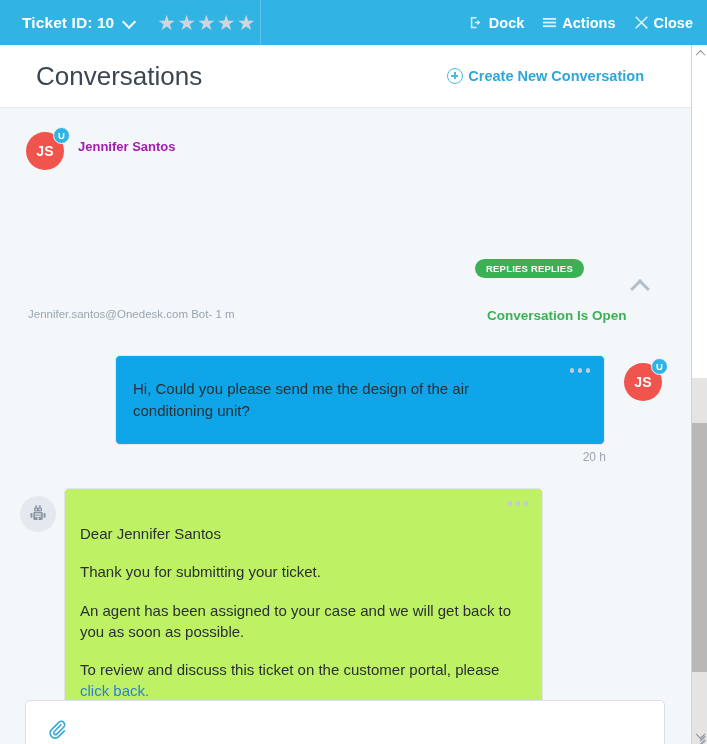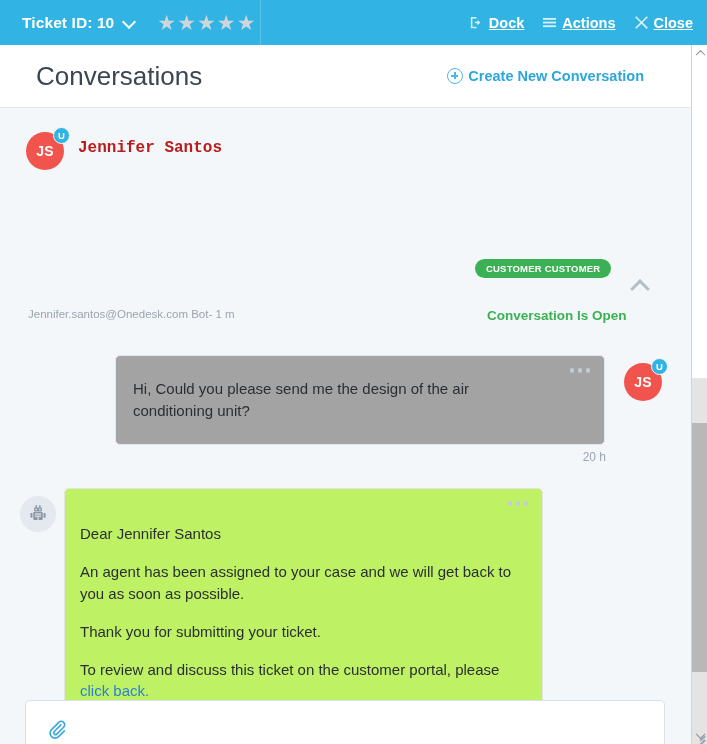--- a/index.html
+++ b/index.html
@@ -85,21 +85,20 @@
   }
   .tb-action {
     display: flex;
     align-items: center;
     gap: 5px;
     font-size: 14.5px;
     font-weight: bold;
     color: #ffffff;
     cursor: pointer;
     white-space: nowrap;
-    text-decoration: underline;
   }
   .tb-ico { display: inline-block; opacity: .82; line-height: 0; }
 
   
   .conv-header {
     position: absolute;
     top: 45px; left: 0;
     width: 691px;
     height: 63px;
     background: #ffffff;
@@ -181,25 +180,24 @@
     color: #ffffff;
     font-size: 9.5px;
     font-weight: bold;
     display: flex;
     align-items: center;
     justify-content: center;
   }
   .conv-name {
     position: absolute;
     left: 78px; top: 19px;
-    font-size: 16px;
-    font-weight: bold;
-    color: #b91c1c;
-    white-space: nowrap;
-    font-family: Liberation Mono, monospace;
+    font-size: 13px;
+    font-weight: bold;
+    color: #a21caf;
+    white-space: nowrap;
   }
   .conv-email {
     position: absolute;
     left: 28px; top: 188px;
     font-size: 11.5px;
     color: #9aa5b1;
     white-space: nowrap;
   }
   .badge-replies {
     position: absolute;
@@ -240,21 +238,21 @@
 
   
   .msg-row { position: absolute; }
 
   
   .msg-customer { left: 0; top: 235px; width: 691px; }
   .bubble-white {
     position: absolute;
     left: 115px; top: 0;
     width: 490px;
-    background: #a3a3a3;
+    background: #0ea5e9;
     border: 1px solid #e2e8ee;
     border-radius: 5px;
     padding: 22px 60px 22px 17px;
     min-height: 68px;
   }
   .bubble-white .txt {
     font-size: 15px;
     color: #2b2f33;
     line-height: 1.45;
   }
@@ -466,21 +464,21 @@
 
     <div class="conv-meta">
       <div class="avatar-wrap">
         <div class="avatar">JS</div>
         <div class="ubadge">U</div>
       </div>
       <div class="conv-name">Jennifer Santos</div>
     </div>
 
     <div class="conv-email">Jennifer.santos@Onedesk.com Bot- 1 m</div>
-    <div class="badge-replies">CUSTOMER CUSTOMER</div>
+    <div class="badge-replies">REPLIES REPLIES</div>
     <div class="conv-status">Conversation Is Open</div>
     <div class="collapse-chev"></div>
 
     <div class="msg-row msg-customer">
       <div class="bubble-white">
         <div class="dots">
           <span></span>
             <span></span>
             <span></span>
         </div>
@@ -513,22 +511,22 @@
           </g>
         </svg>
       </div>
       <div class="bubble-grey">
         <div class="dots">
           <span></span>
             <span></span>
             <span></span>
         </div>
         <p>Dear Jennifer Santos</p>
+        <p>Thank you for submitting your ticket.</p>
         <p>An agent has been assigned to your case and we will get back to you as soon as possible.</p>
-        <p>Thank you for submitting your ticket.</p>
         <p><span>To review and discuss this ticket on the customer portal, please </span><span class="link-blue">click back.</span></p>
       </div>
 
     </div>
 
     <div class="reply-box">
       <span class="clip-icon">
         <svg width="19" height="19" viewBox="0 0 20 20">
           <path d="M14.6 5.1l-7 7a1.9 1.9 0 102.7 2.7l7.2-7.2a3.6 3.6 0 10-5.1-5.1L4.8 10.1a5.2 5.2 0 107.4 7.4l6.1-6.1" fill="none" stroke="#3aa8dd" stroke-width="1.7" stroke-linecap="round"></path>
         </svg>

